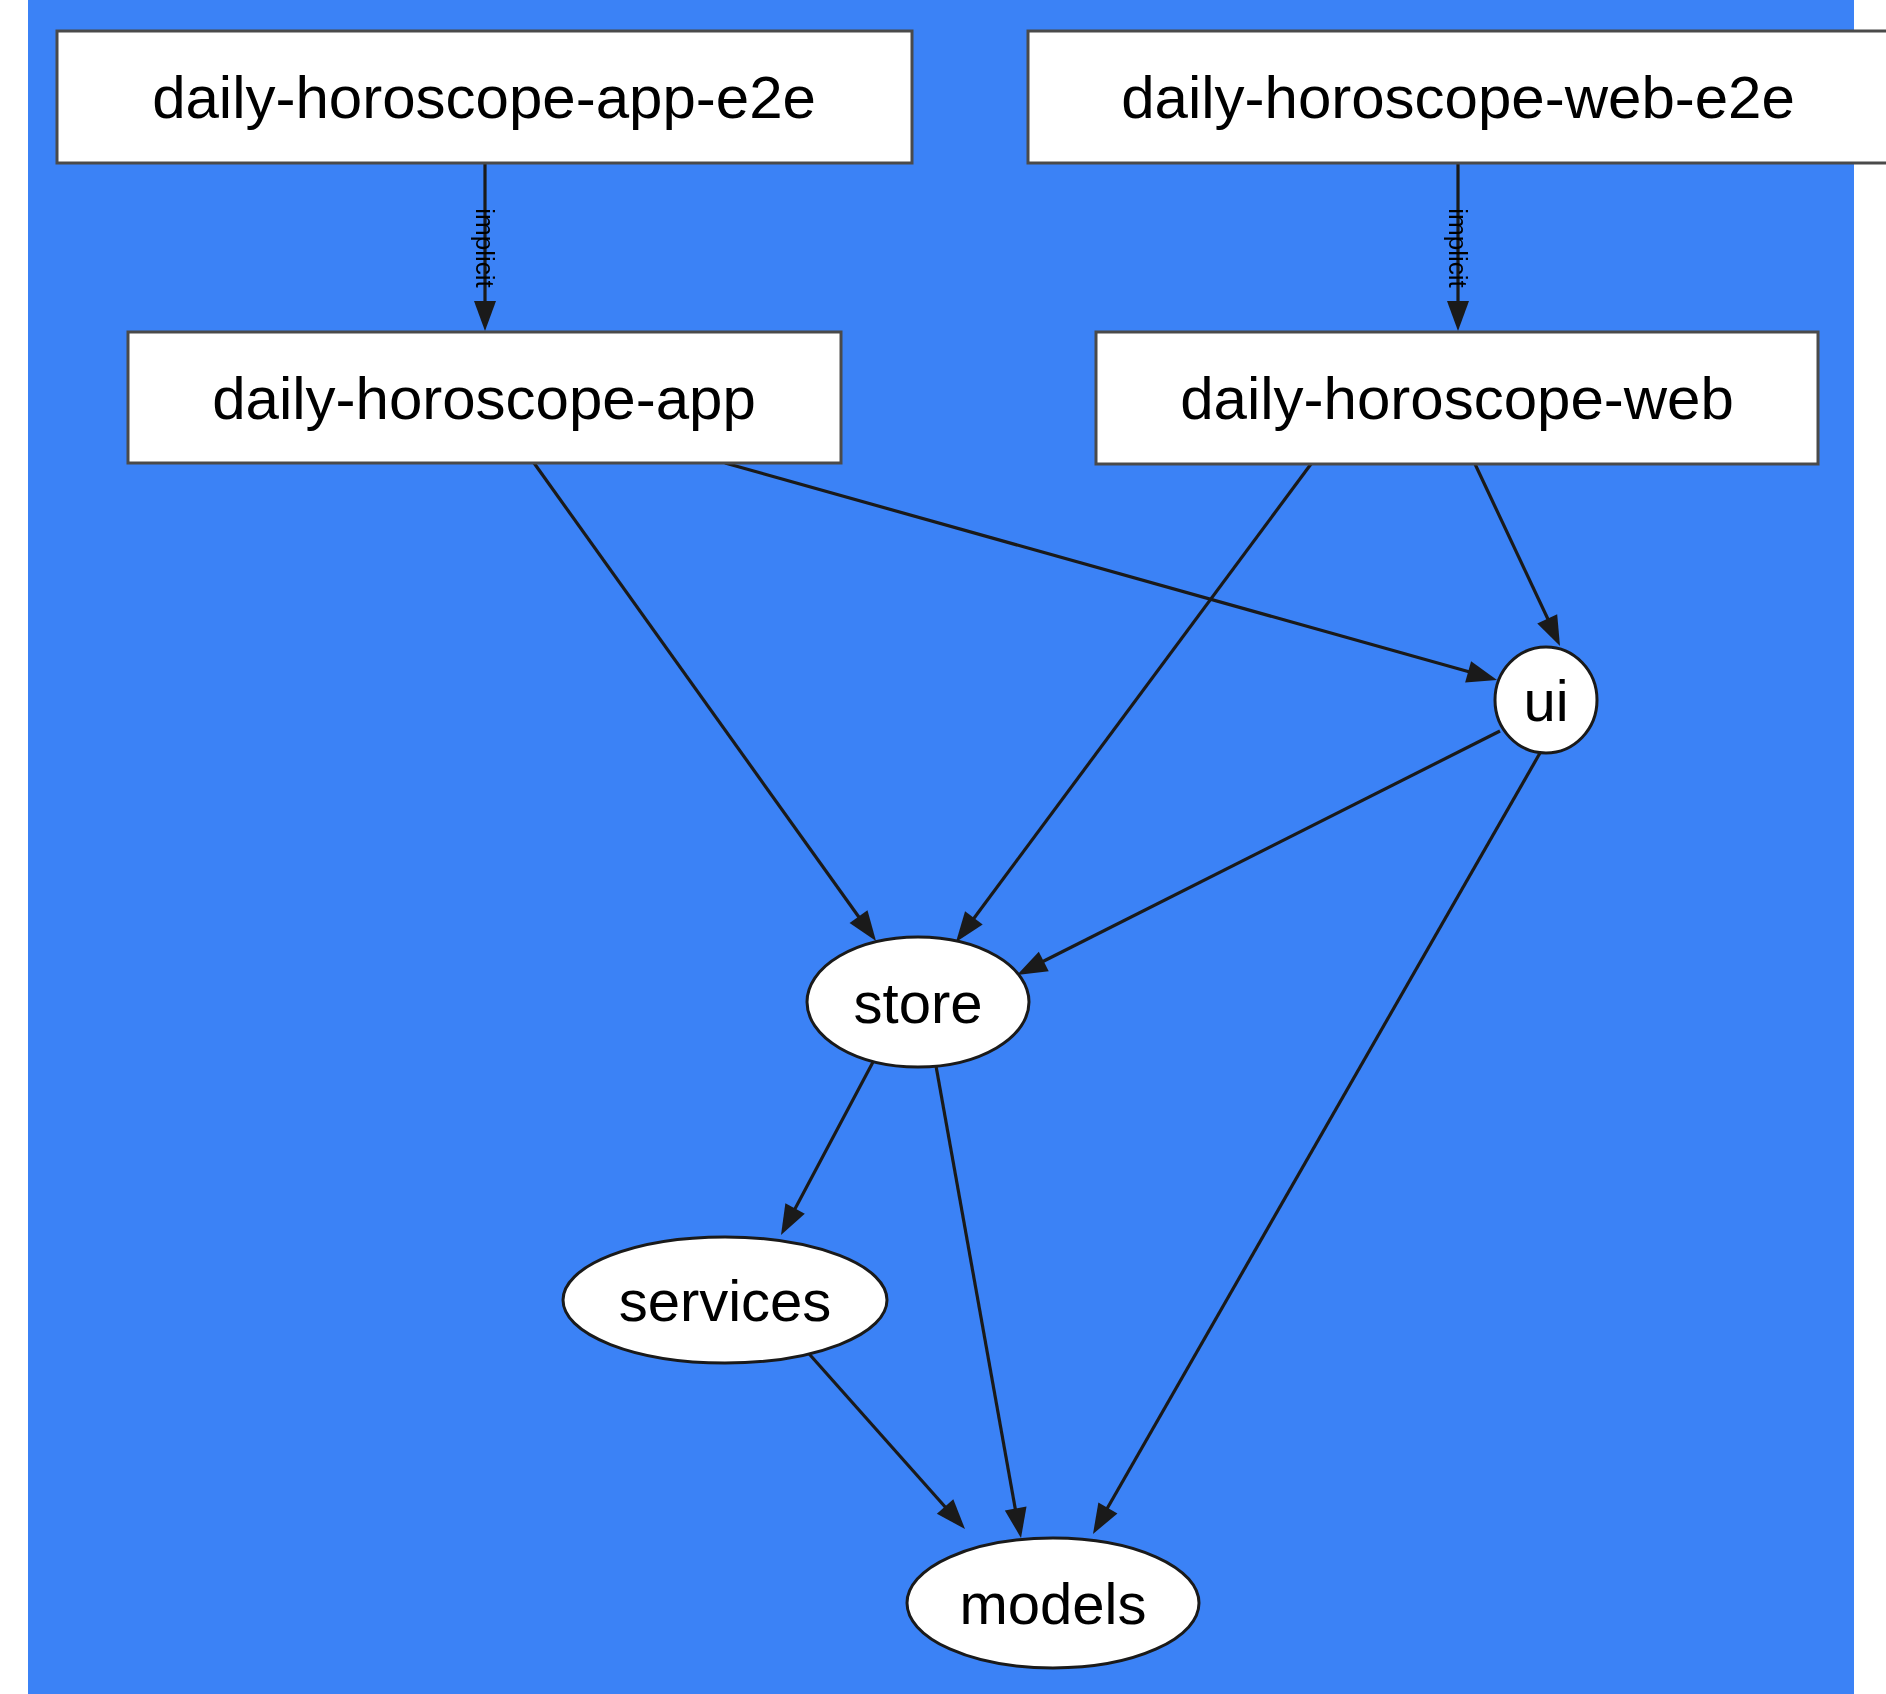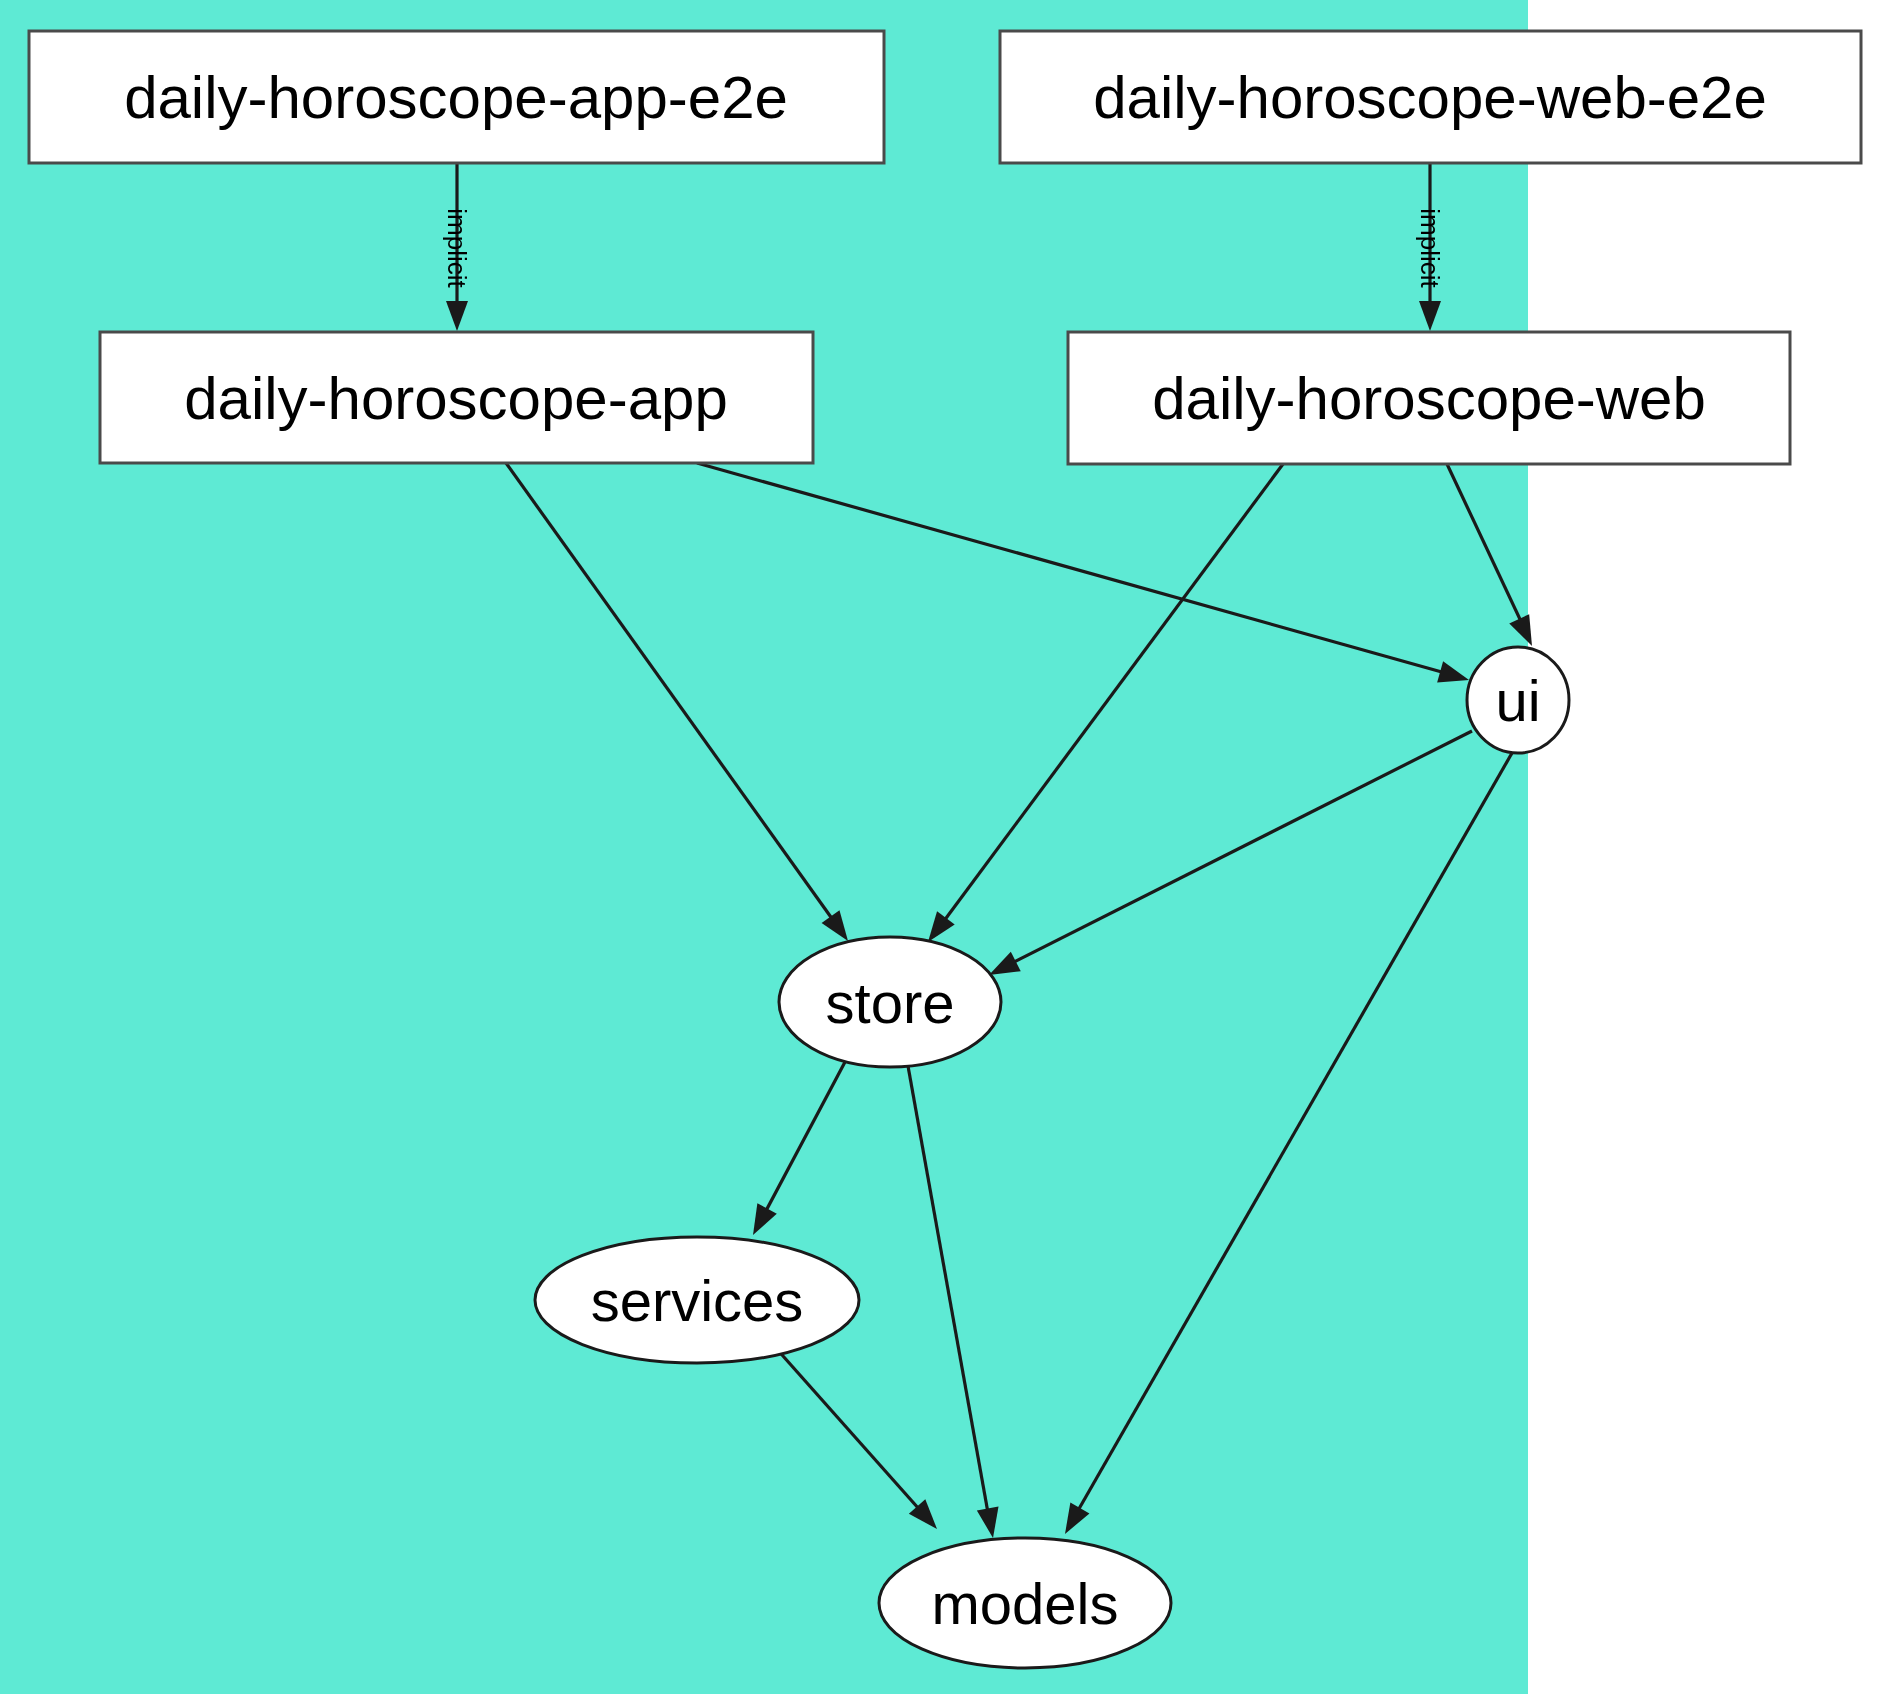--- a/index.html
+++ b/index.html
@@ -8,23 +8,24 @@
     background: #ffffff;
   }
   body {
     width: 1886px;
     height: 1694px;
     font-family: "Liberation Sans", sans-serif;
     overflow: hidden;
   }
   #graph-root {
     position: relative;
-    width: 1528px;
+    width: 1826px;
     height: 1694px;
-    background: #5eead4;
+    background: #3b82f6;
+    margin-left: 28px;
   }
   svg#graph-canvas {
     position: absolute;
     top: 0;
     left: 0;
     width: 1886px;
     height: 1694px;
     display: block;
   }
   .node-box-rect {

